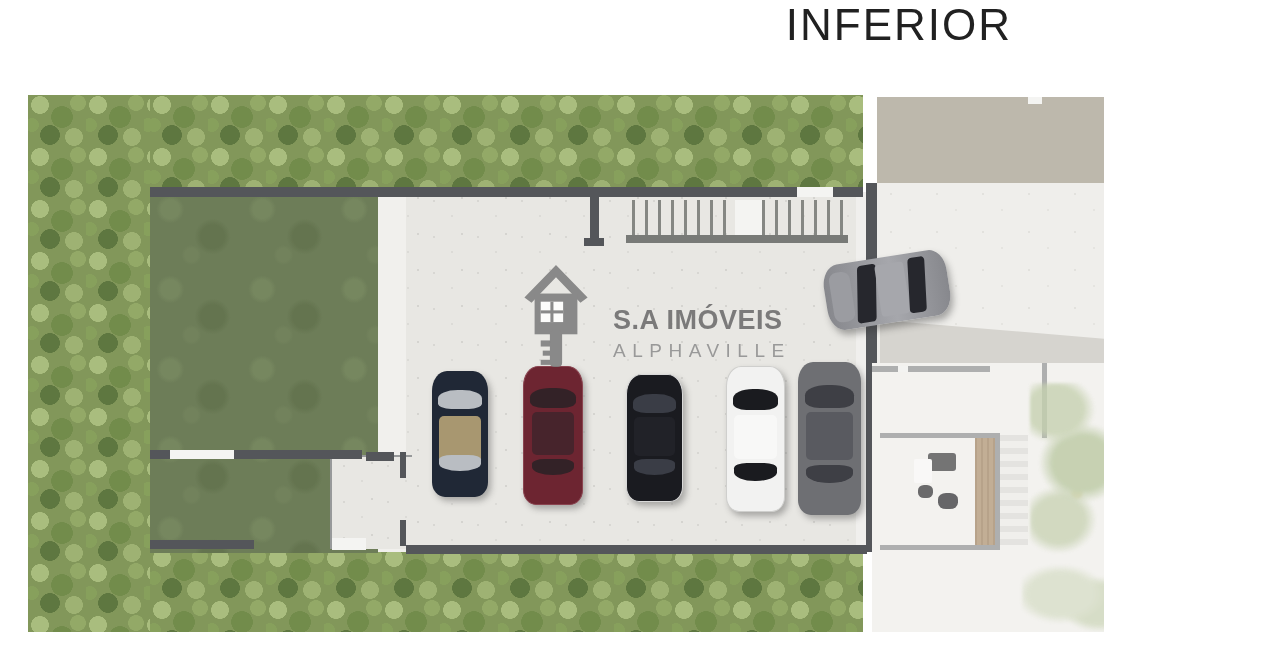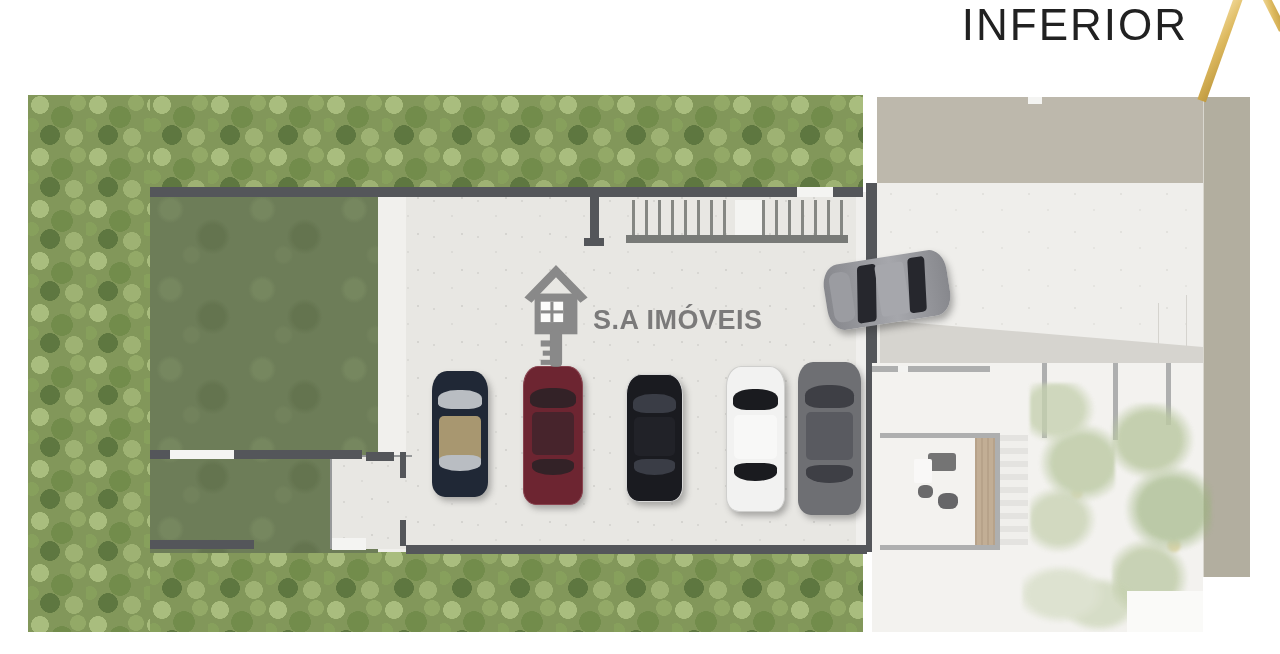--- a/index.html
+++ b/index.html
@@ -1,17 +1,17 @@
 <!DOCTYPE html>
 <html><head>
 <meta charset="utf-8">
 <style>
   html,body{margin:0;padding:0;background:#fff;}
-  .stage{position:relative;width:1280px;height:654px;background:#fff;overflow:hidden;
-         font-family:"Liberation Sans", sans-serif;}
+  .stage{position:relative;width:1072px;height:654px;background:#fff;overflow:hidden;
+         font-family:"Liberation Sans", sans-serif;padding-left:32px;}
   .abs{position:absolute;}
 
   
   .title-block{position:absolute;top:2px;right:92px;text-align:right;z-index:50;}
   .title{font-size:44px;font-weight:500;letter-spacing:2px;color:#212121;line-height:1.05;}
   .subtitle{font-size:18px;font-weight:400;letter-spacing:.5px;color:#4c4c4c;margin-top:3px;}
   .gold{position:absolute;background:linear-gradient(105deg,#f0d795 0%,#ddb95f 45%,#c09a3f 100%);z-index:40;}
   .gold-a{left:1216px;top:-8px;width:9px;height:112px;transform:rotate(19.7deg);}
   .gold-b{left:1270px;top:-6px;width:8px;height:38px;transform:rotate(-27deg);}
 
@@ -63,21 +63,21 @@
       linear-gradient(0deg,transparent 46%,rgba(230,230,235,.45) 48% 52%,transparent 54%);}
   .car-entering{position:absolute;z-index:30;border-radius:16px/22px;
        box-shadow:2px 5px 7px rgba(50,50,50,.4);}
   .car-entering .e-hood{position:absolute;left:5%;width:17%;top:12%;bottom:12%;border-radius:8px;}
   .car-entering .e-ws{position:absolute;left:26%;width:15%;top:7%;bottom:7%;border-radius:4px;transform:skewX(-8deg);}
   .car-entering .e-roof{position:absolute;left:43%;width:23%;top:10%;bottom:10%;border-radius:4px;}
   .car-entering .e-rw{position:absolute;left:68%;width:14%;top:8%;bottom:8%;border-radius:4px;transform:skewX(-6deg);}
 
   
   .watermark{position:absolute;left:495px;top:170px;z-index:35;display:flex;align-items:flex-start;opacity:.88;}
-  .wm-text{margin-left:4px;margin-top:40px;}
+  .wm-text{margin-left:24px;margin-top:40px;}
   .wm1{font-size:27px;font-weight:700;color:#6c6c6c;letter-spacing:.5px;}
   .wm2{font-size:19px;font-weight:400;color:#8f8f8f;letter-spacing:6.5px;margin-top:4px;}
 
   
   .faded-wrap{position:absolute;left:0;top:0;right:0;bottom:0;opacity:.75;}
   .wood{background:#b29878;background-image:repeating-linear-gradient(90deg,rgba(120,90,60,.25) 0 2px,transparent 2px 6px);}
   .deck-stripes{background:repeating-linear-gradient(180deg,#e0dfdb 0 6px,#f0efec 6px 13px);}
   .shrub{position:absolute;filter:blur(1.5px);}
 </style>
 </head>
@@ -213,17 +213,18 @@
         <g fill="#ffffff">
           <rect x="17" y="36" width="22" height="20"></rect>
         </g>
         <g fill="#7d7d7d">
           <rect x="26.5" y="36" width="3" height="20"></rect>
           <rect x="17" y="44.5" width="22" height="3"></rect>
         </g>
       </svg>
       <div class="wm-text">
         <div class="wm1">S.A IMÓVEIS</div>
+        <div class="wm2">ALPHAVILLE</div>
       </div>
     </div>
 
   </div>
 </div>
 
 </body></html>

